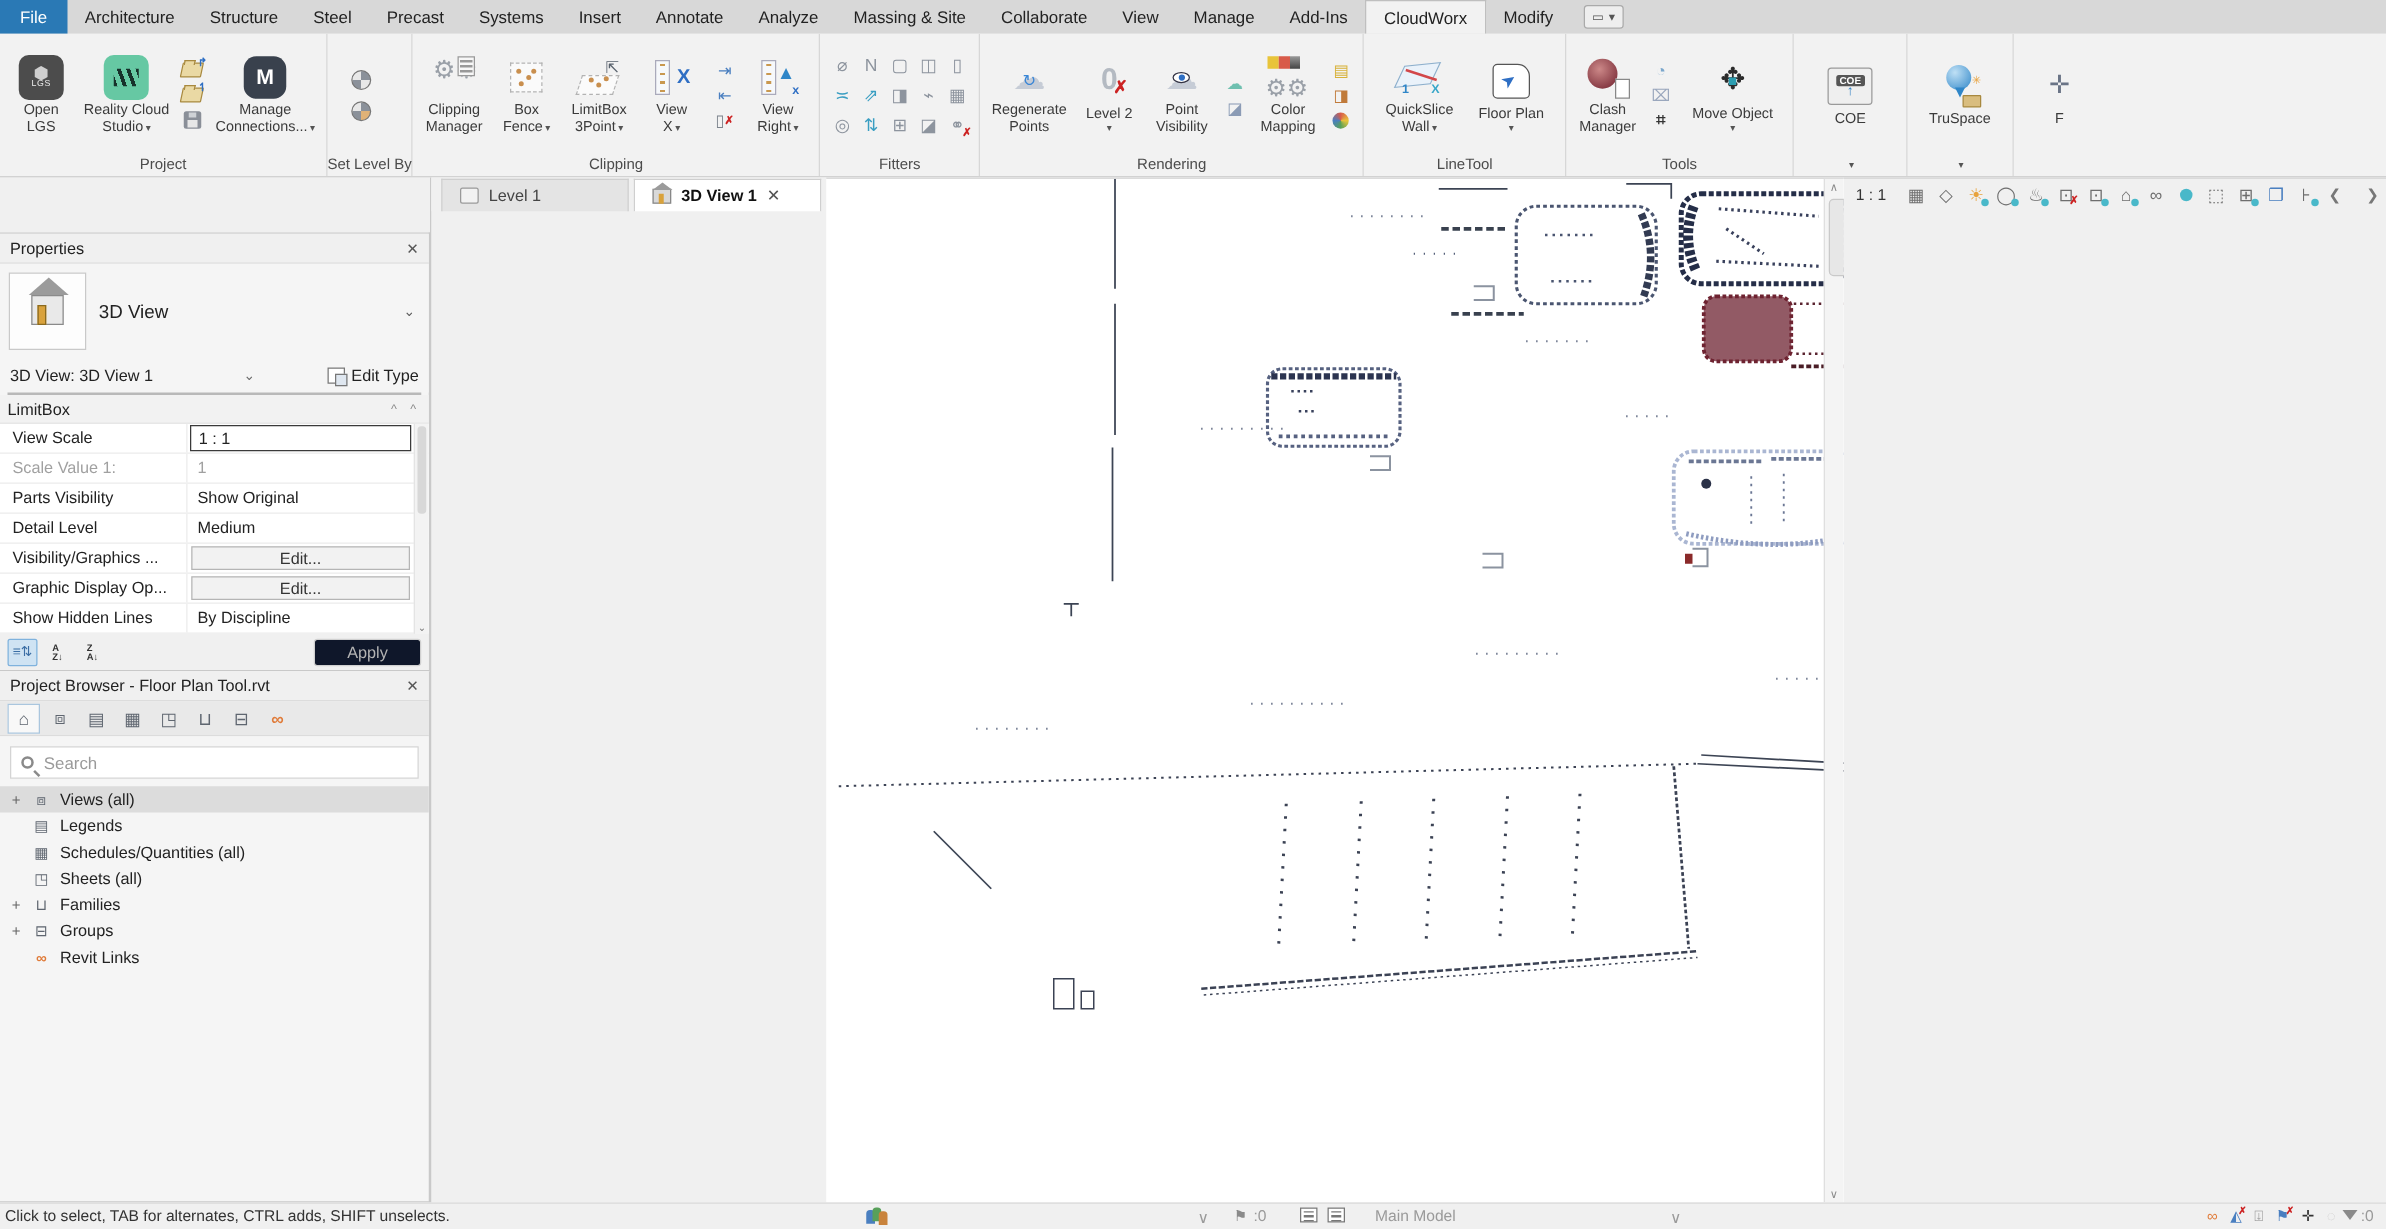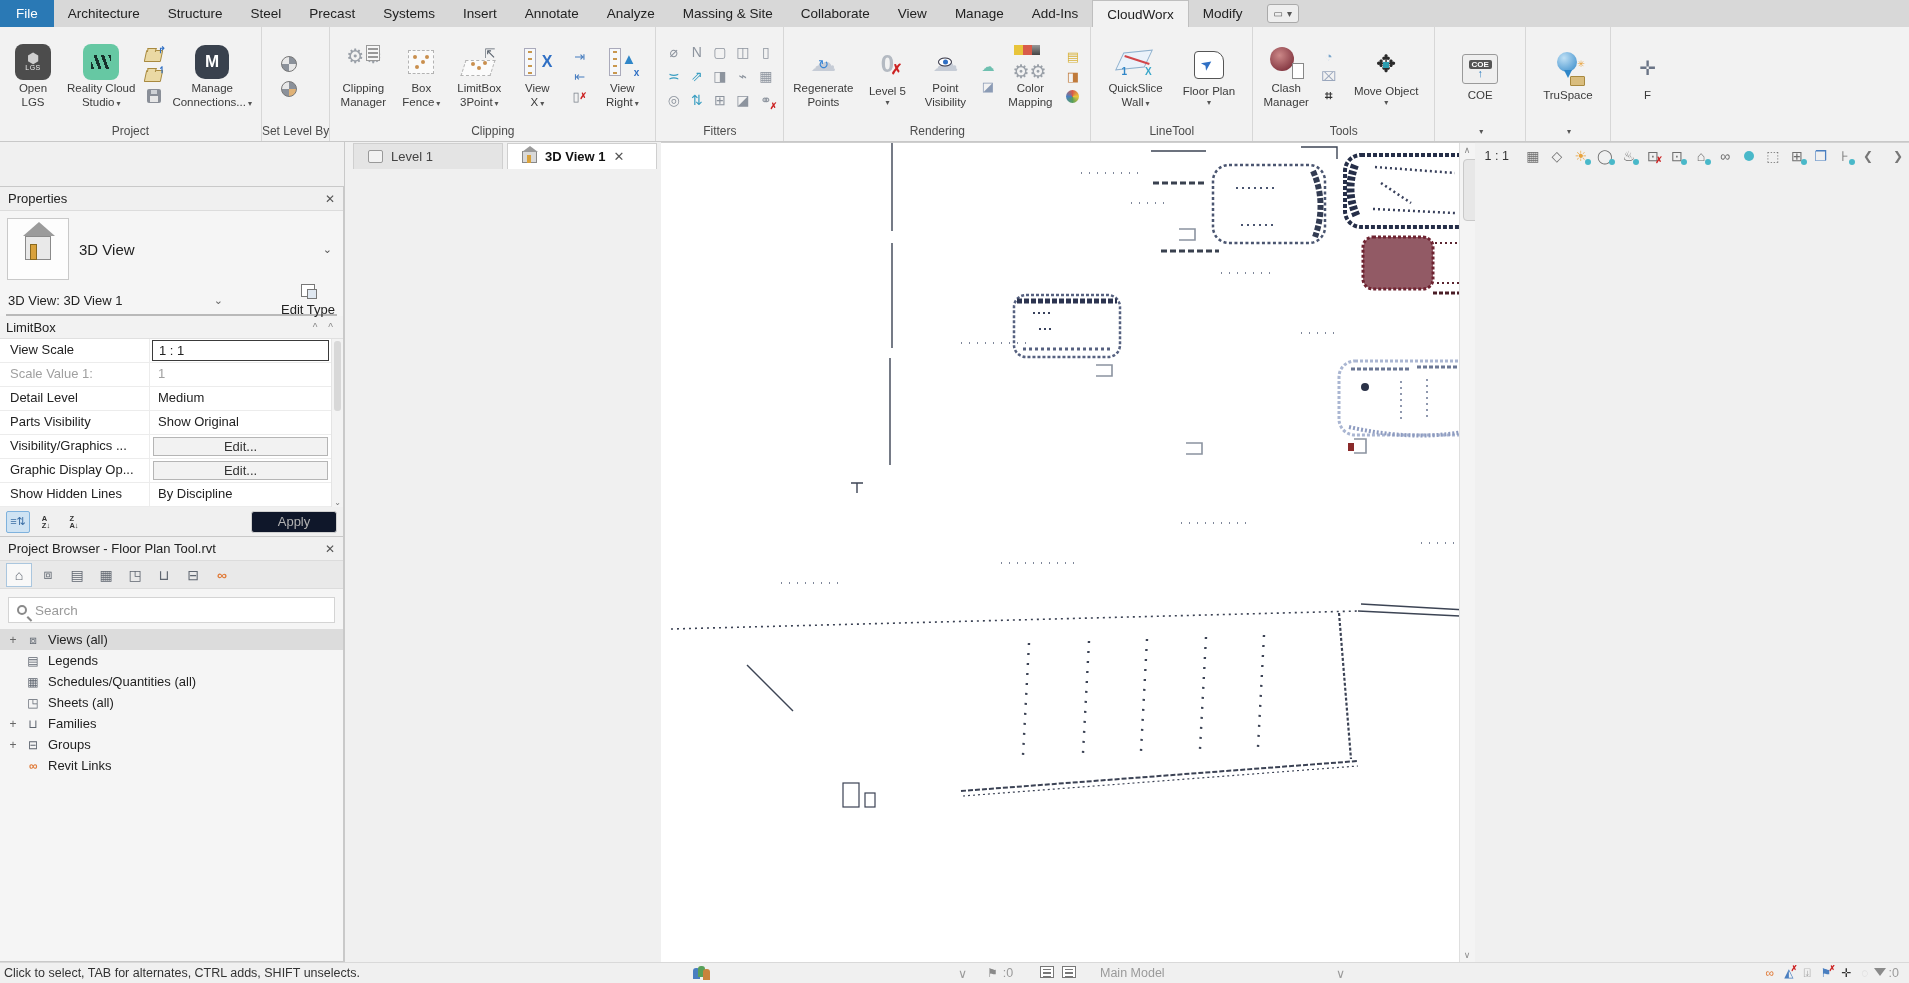--- a/index.html
+++ b/index.html
@@ -136,21 +136,21 @@
   .thumb { width:62px; height:62px; background:#fdfdfd; border:1px solid #c9c9c9; display:flex; align-items:center; justify-content:center; }
   .house { position:relative; width:34px; height:30px; }
   .house .roof { position:absolute; left:2px; top:-12px; width:0; height:0;
     border-left:16px solid transparent; border-right:16px solid transparent; border-bottom:14px solid #9b9b9b; }
   .house .body { position:absolute; left:4px; top:2px; width:26px; height:24px; background:#e9e9e9; border:1px solid #8a8a8a; }
   .house .door { position:absolute; left:9px; top:10px; width:7px; height:16px; background:#d9a23c; border:1px solid #8a6a1f; }
   .typesel .name { flex:1; display:flex; align-items:center; font-size:15px; color:#222; }
   .typesel .chev { align-self:center; color:#555; font-size:11px; padding-right:4px; }
   .instrow { display:flex; align-items:center; height:27px; padding:0 8px; font-size:13px; color:#222; background:#f5f5f5;gap:44px; }
   .instrow .chev { margin-left:auto; color:#666; font-size:11px; }
-  .edittype { display:flex; align-items:center; gap:5px; margin-left:14px; font-size:13px;flex-direction:column; }
+  .edittype { display:flex; align-items:center; gap:5px; margin-left:14px; font-size:13px; }
   .edittype .ico { width:14px; height:13px; border:1px solid #777; background:#fff; position:relative; }
   .edittype .ico:after { content:""; position:absolute; right:-3px; bottom:-3px; width:8px; height:8px; background:#dfe7f0; border:1px solid #777; }
   .sep-strong { height:2px; background:#b9b9b9; margin:0 6px; }
 
   .sectionrow { height:22px; display:flex; align-items:center; padding:0 6px; font-size:13px; color:#222; background:#f2f2f2; }
   .sectionrow .icons { margin-left:auto; color:#888; font-size:10px; letter-spacing:4px; }
   .propgrid { background:#fff; border-top:1px solid #e0e0e0; position:relative; }
   .prow { display:flex; height:24px; border-bottom:1px solid #ececec; font-size:13px; align-items:stretch; }
   .prow .pl { width:150px; padding:3px 18px 0 10px; color:#222; border-right:1px solid #ececec; white-space:nowrap; overflow:hidden; }
   .prow .pv { flex:1; padding:3px 8px 0 8px; color:#222; position:relative; margin-right:12px; }
@@ -456,21 +456,21 @@
           <span>Regenerate</span>
           <span>Points</span>
         </div>
         <div class="bigbtn">
           <div class="ic">
               <span class="icon-zero">
                 <span class="z">0</span>
                 <span class="x">✗</span>
               </span>
             </div>
-          <span>Level 5</span>
+          <span>Level 2</span>
           <span class="dd below">▾</span>
         </div>
         <div class="bigbtn">
           <div class="ic">
               <span class="icon-eye"><span class="cl">☁</span><span class="e">
                   <span class="p"></span>
                 </span></span>
             </div>
           <span>Point</span>
           <span>Visibility</span>
@@ -663,26 +663,26 @@
             <div class="pl">View Scale</div>
             <div class="pv">
                 <div class="inputbox">1 : 1</div>
               </div>
           </div>
           <div class="prow muted">
             <div class="pl">Scale Value    1:</div>
             <div class="pv">1</div>
           </div>
           <div class="prow">
+            <div class="pl">Parts Visibility</div>
+            <div class="pv">Show Original</div>
+          </div>
+          <div class="prow">
             <div class="pl">Detail Level</div>
             <div class="pv">Medium</div>
-          </div>
-          <div class="prow">
-            <div class="pl">Parts Visibility</div>
-            <div class="pv">Show Original</div>
           </div>
           <div class="prow">
             <div class="pl">Visibility/Graphics ...</div>
             <div class="pv">
                 <div class="editbtn">Edit...</div>
               </div>
           </div>
           <div class="prow">
             <div class="pl">Graphic Display Op...</div>
             <div class="pv">

